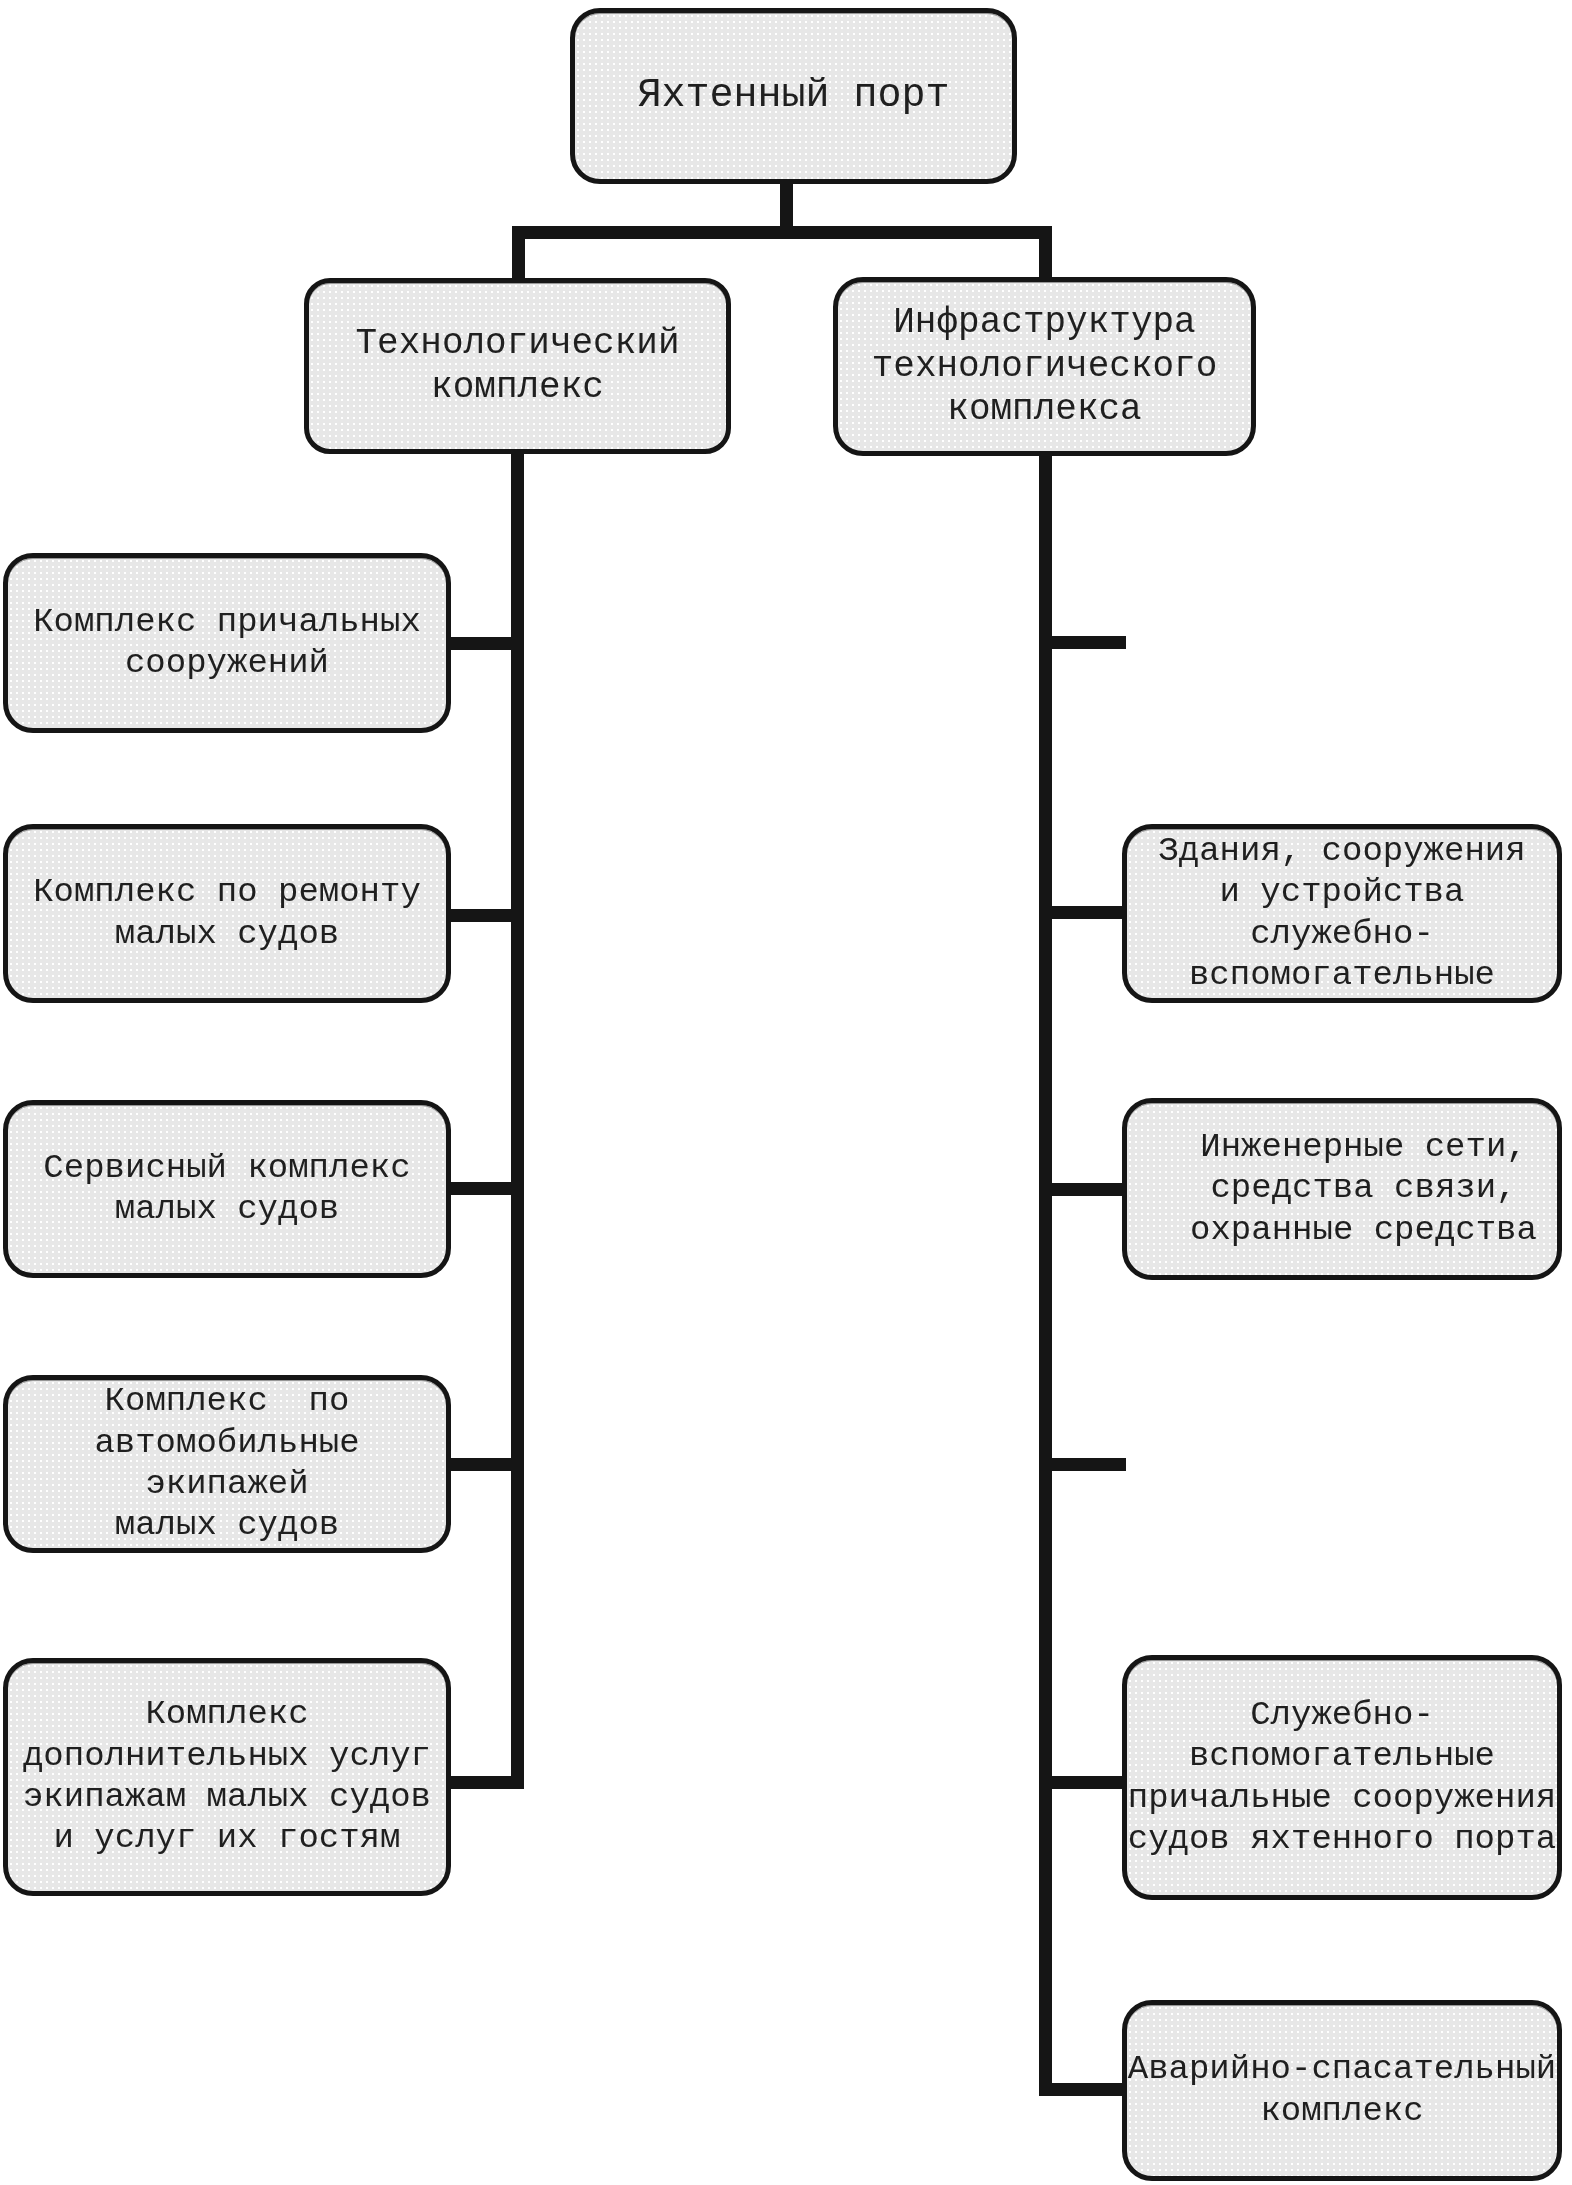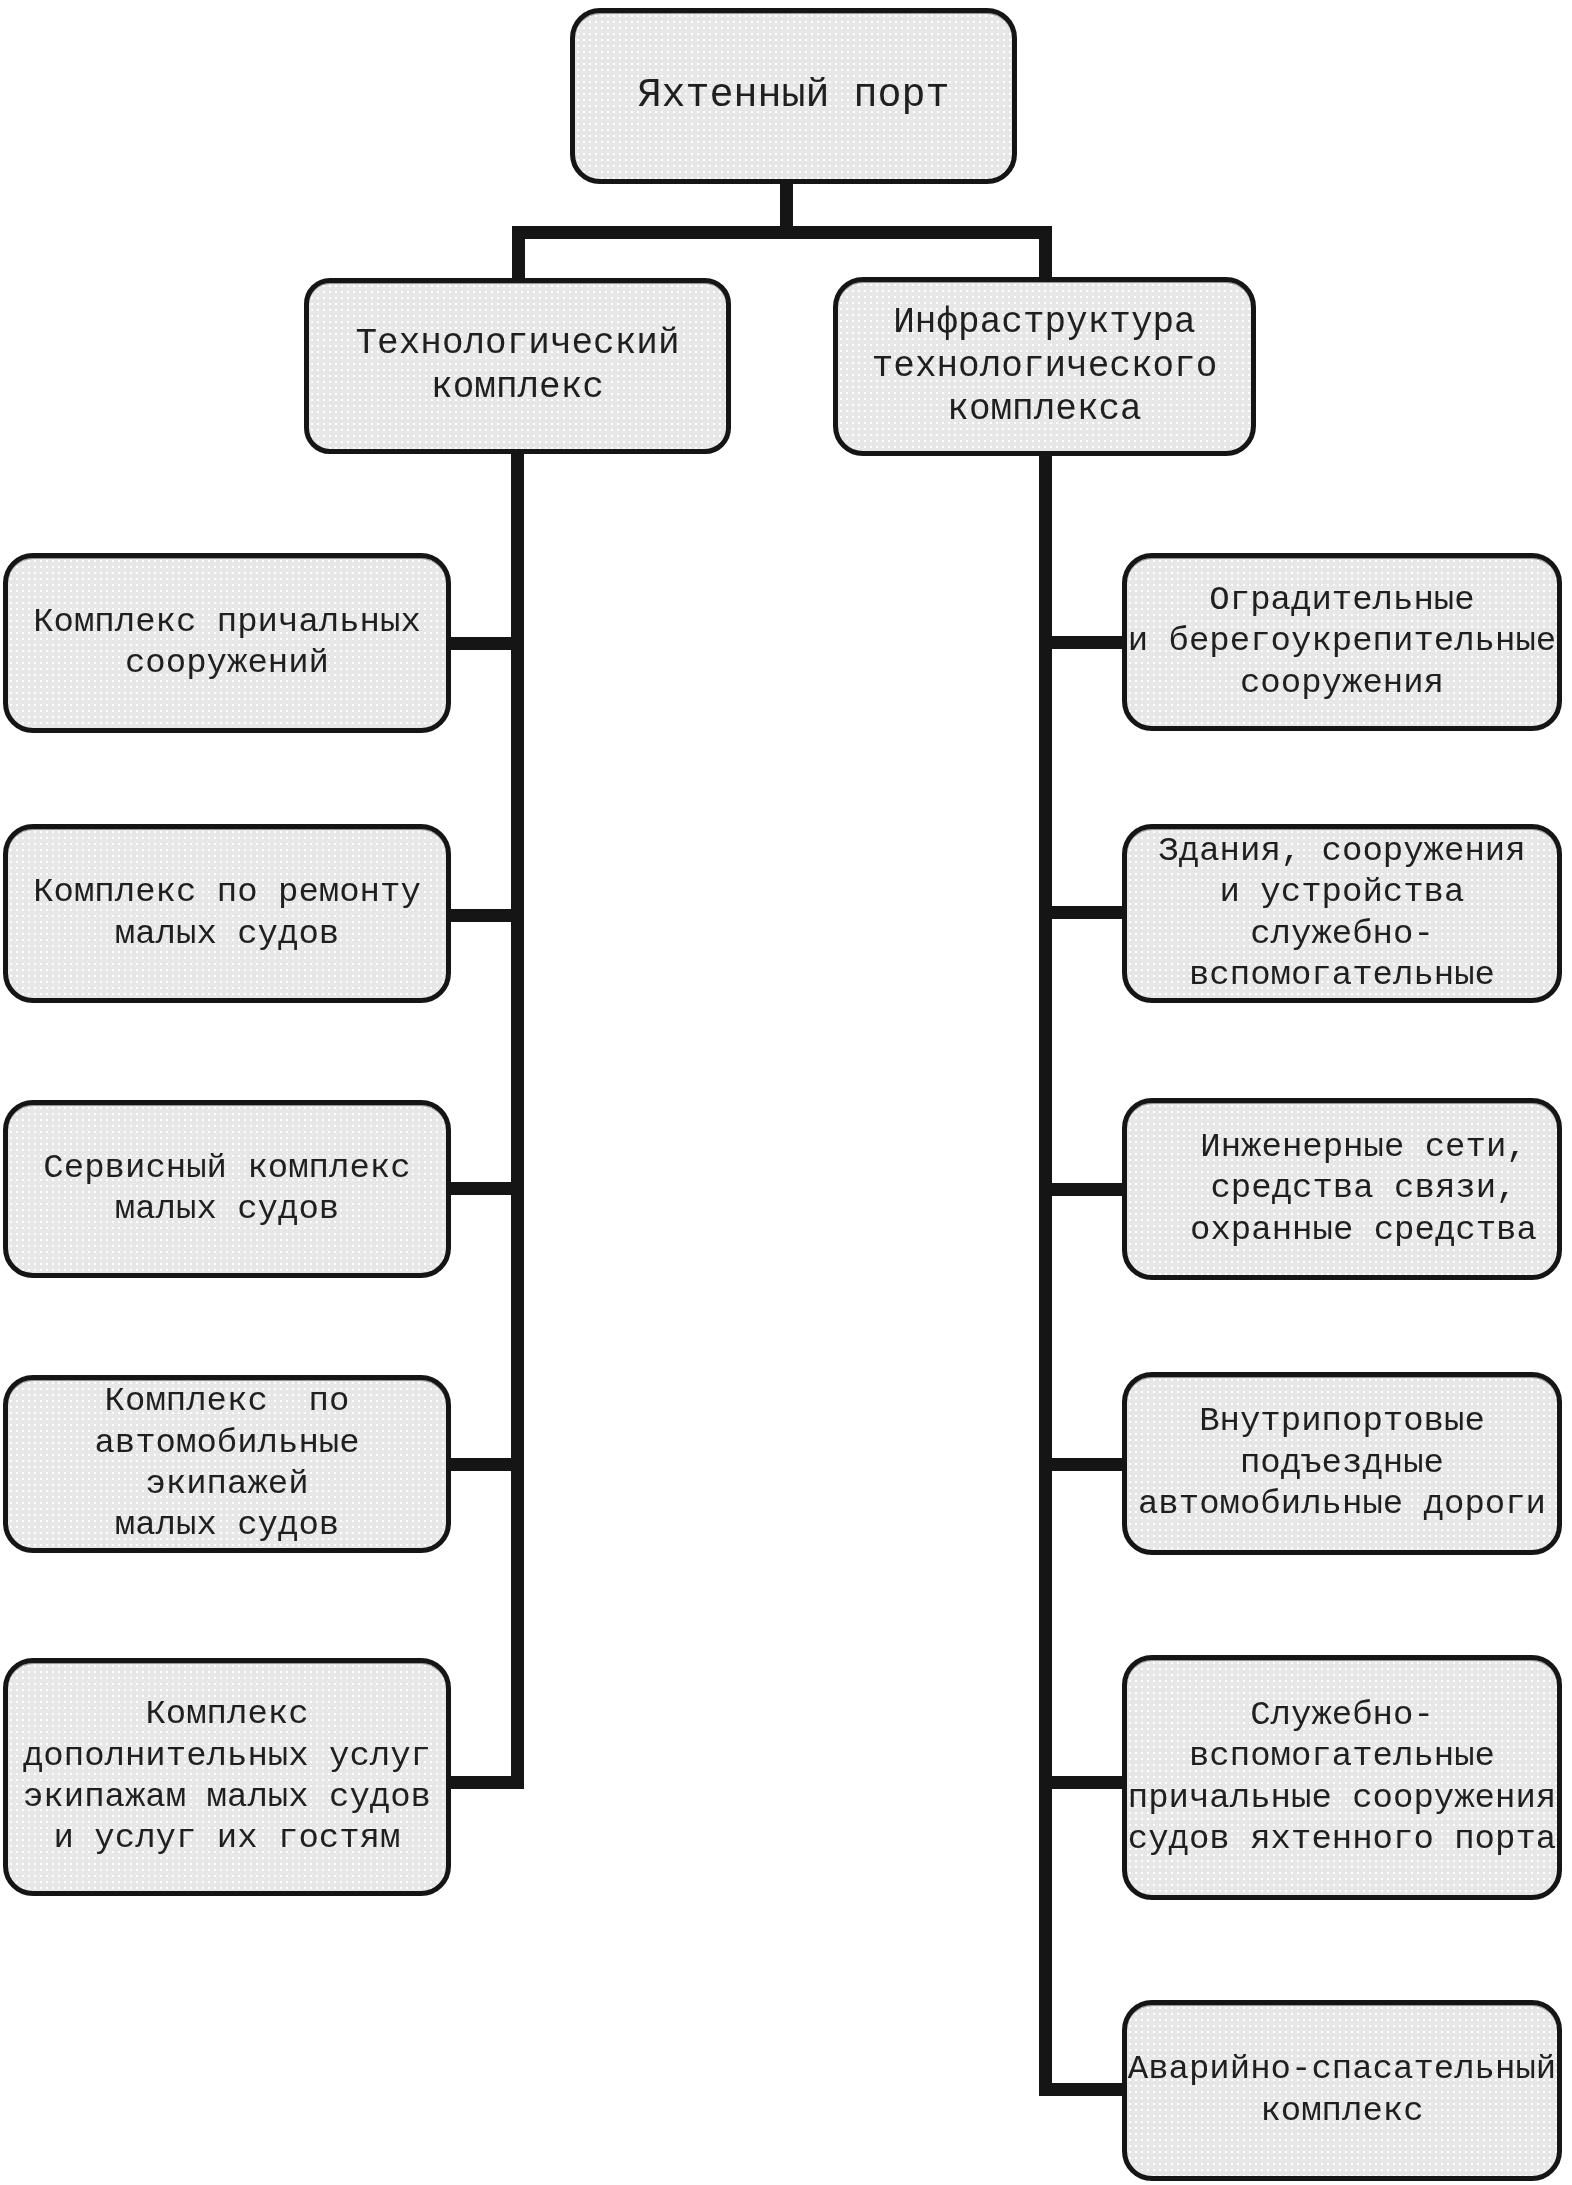--- a/index.html
+++ b/index.html
@@ -81,36 +81,30 @@
 
   <div class="node fs-child" style="left:3px;top:1375px;width:448px;height:178px;">Комплекс  по
 автомобильные экипажей
 малых судов</div>
 
   <div class="node fs-child" style="left:3px;top:1658px;width:448px;height:238px;">Комплекс
 дополнительных услуг
 экипажам малых судов
 и услуг их гостям</div>
 
-  <div class="node fs-child" style="left:1122px;top:553px;width:440px;height:178px;">Оградительные
-и берегоукрепительные
-сооружения</div>
 
   <div class="node fs-child" style="left:1122px;top:824px;width:440px;height:179px;">Здания, сооружения
 и устройства
 служебно-
 вспомогательные</div>
 
   <div class="node fs-child" style="left:1122px;top:1098px;width:440px;height:182px;padding-left:43px;">Инженерные сети,
 средства связи,
 охранные средства</div>
 
-  <div class="node fs-child" style="left:1122px;top:1372px;width:440px;height:183px;">Внутрипортовые
-подъездные
-автомобильные дороги</div>
 
   <div class="node fs-child" style="left:1122px;top:1655px;width:440px;height:245px;">Служебно-
 вспомогательные
 причальные сооружения
 судов яхтенного порта</div>
 
   <div class="node fs-child" style="left:1122px;top:2000px;width:440px;height:181px;">Аварийно-спасательный
 комплекс</div>
 
 </div>

